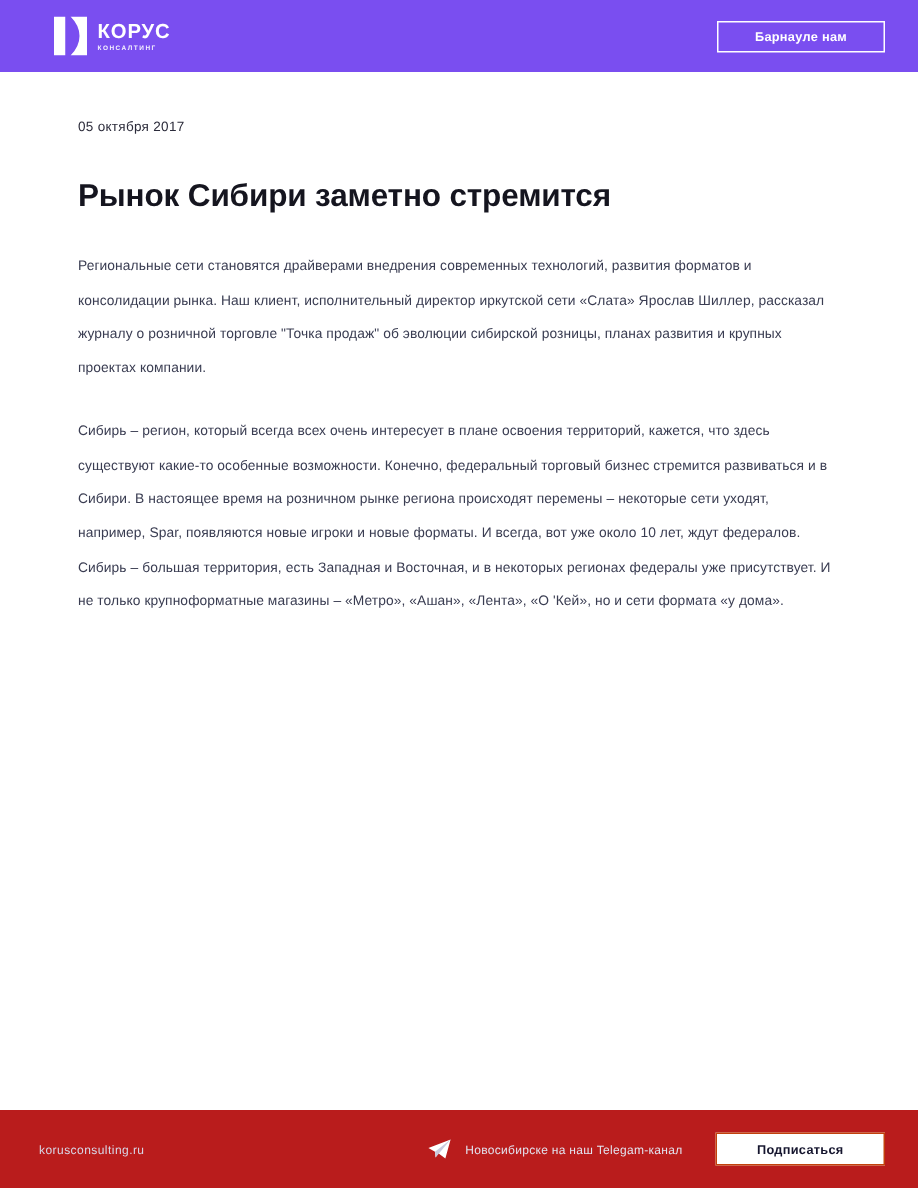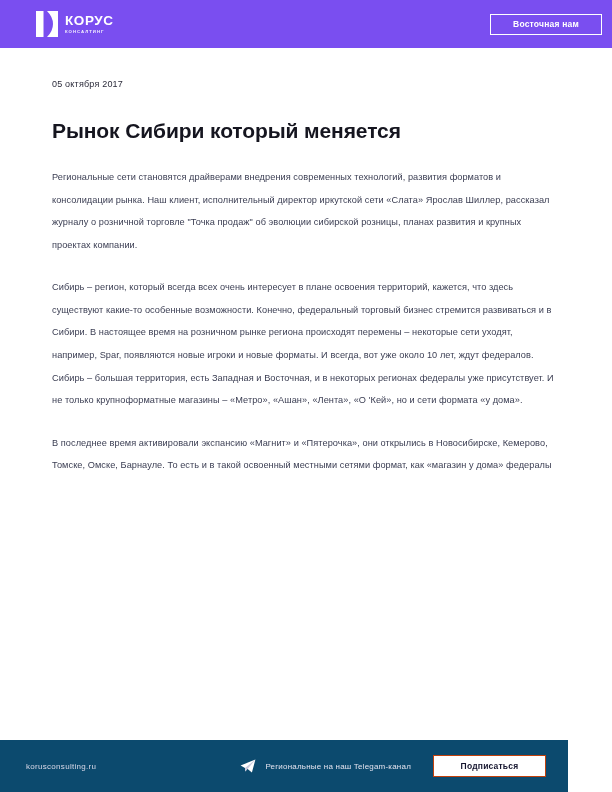--- a/index.html
+++ b/index.html
@@ -11,21 +11,21 @@
     overflow:hidden;
   }
 
   
   .header {
     height:48px;
     background:#7a4ef0;
     display:flex;
     align-items:center;
     justify-content:space-between;
-    padding:0 10px 0 36px;
+    padding:0 22px 0 36px;
   }
   .logo { display:flex; align-items:center; gap:7px; }
   .logo-mark { width:22px; height:26px; position:relative; flex:0 0 auto; }
   .logo-text { display:flex; flex-direction:column; line-height:1; }
   .logo-title {
     color:#ffffff; font-size:13.5px; font-weight:bold;
     letter-spacing:0.6px;
   }
   .logo-sub {
     color:#ffffff; font-size:4.3px; font-weight:bold;
@@ -89,23 +89,23 @@
     font-weight:bold;
     line-height:2.45;
     color:#181a2e;
     letter-spacing:0.05px;
   }
 
   
   .footer {
     position:absolute;
     left:0; bottom:0;
-    width:568px;
+    width:612px;
     height:52px;
-    background:#0c4a6e;
+    background:#b91c1c;
     display:flex;
     align-items:center;
     padding:0 22px 0 26px;
   }
   .footer-site {
     color:#d8d8e8;
     font-size:8px;
     letter-spacing:0.3px;
   }
   .footer-tg {
@@ -148,46 +148,45 @@
         <rect x="0" y="0" width="7.5" height="26" fill="#ffffff"></rect>
         <path d="M11 0 H22 V26 H11 Q17 20 17 13 Q17 6 11 0 Z" fill="#ffffff"></path>
       </svg>
     </span>
     <span class="logo-text">
       <span class="logo-title">КОРУС</span>
       <span class="logo-sub">КОНСАЛТИНГ</span>
     </span>
   </div>
 
-  <button class="header-btn">Восточная нам</button>
+  <button class="header-btn">Барнауле нам</button>
 </div>
 
 <div class="content">
 
   <div class="date">05 октября 2017</div>
 
-  <h1 class="article-title">Рынок Сибири который меняется</h1>
+  <h1 class="article-title">Рынок Сибири заметно стремится</h1>
 
   <p class="para">Региональные сети становятся драйверами внедрения современных технологий, развития форматов и консолидации рынка. Наш клиент, исполнительный директор иркутской сети «Слата» Ярослав Шиллер, рассказал журналу о розничной торговле "Точка продаж" об эволюции сибирской розницы, планах развития и крупных проектах компании.</p>
 
 
   <p class="para tight">Сибирь – регион, который всегда всех очень интересует в плане освоения территорий, кажется, что здесь существуют какие-то особенные возможности. Конечно, федеральный торговый бизнес стремится развиваться и в Сибири. В настоящее время на розничном рынке региона происходят перемены – некоторые сети уходят, например, Spar, появляются новые игроки и новые форматы. И всегда, вот уже около 10 лет, ждут федералов. Сибирь – большая территория, есть Западная и Восточная, и в некоторых регионах федералы уже присутствует. И не только крупноформатные магазины – «Метро», «Ашан», «Лента», «О 'Кей», но и сети формата «у дома».</p>
 
-  <p class="para tight">В последнее время активировали экспансию «Магнит» и «Пятерочка», они открылись в Новосибирске, Кемерово, Томске, Омске, Барнауле. То есть и в такой освоенный местными сетями формат, как «магазин у дома» федералы</p>
 
 </div>
 
 <div class="footer">
 
   <a class="footer-site">korusconsulting.ru</a>
 
   <div class="footer-tg">
     <span class="tg-icon">
       <svg width="16" height="14" viewBox="0 0 16 14" xmlns="http://www.w3.org/2000/svg">
         <path d="M0.6 6.4 L15.4 0.6 L11.9 13.4 L7.0 9.6 L5.4 12.6 L5.0 8.9 Z" fill="#ffffff"></path>
         <path d="M5.0 8.9 L15.4 0.6 L5.4 12.6 Z" fill="#c9c9dd"></path>
       </svg>
     </span>
-    <span class="footer-tg-label">Региональные на наш Telegam-канал</span>
+    <span class="footer-tg-label">Новосибирске на наш Telegam-канал</span>
   </div>
 
   <button class="footer-btn">Подписаться</button>
 </div>
 
 </body></html>

